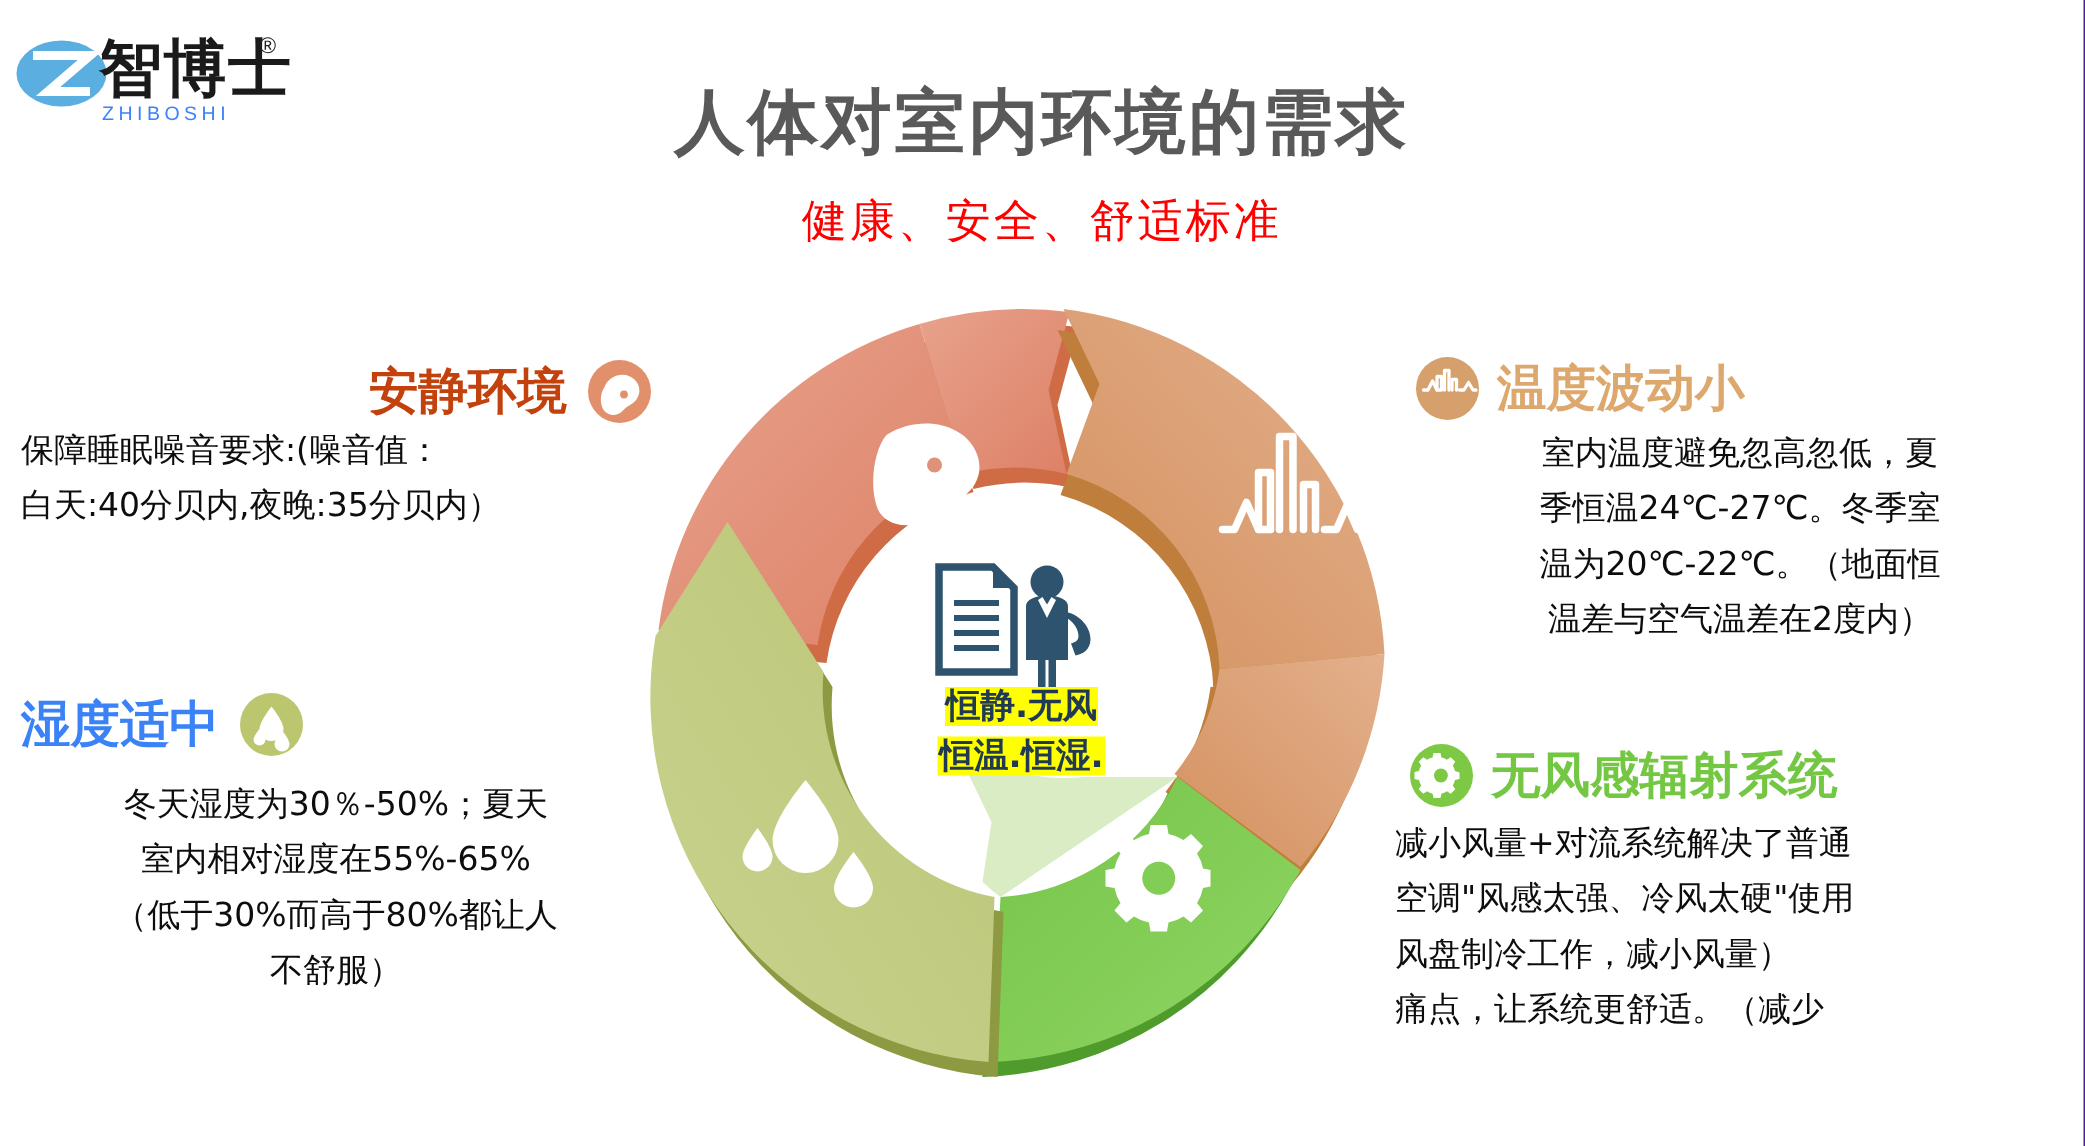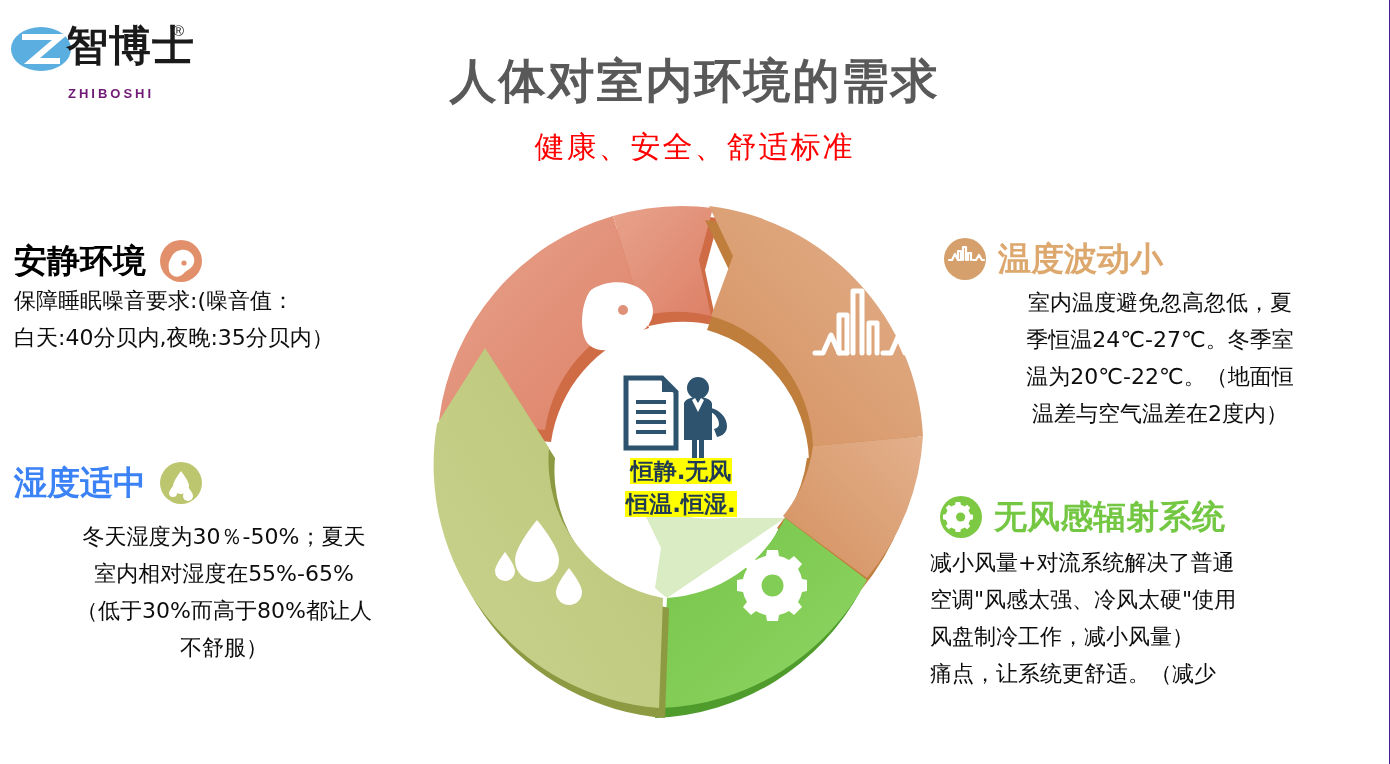--- a/index.html
+++ b/index.html
@@ -11,21 +11,21 @@
     position:relative;
   }
   .slide{position:absolute;inset:0;background:#fff;border-right:1px solid #4c1d95;box-sizing:border-box;}
 
   
   .logo{position:absolute;left:10px;top:18px;width:210px;height:80px;}
   .logo-mark{position:absolute;left:0;top:6px;width:62px;height:50px;}
   .logo-cn{position:absolute;left:56px;top:6px;font-size:42px;font-weight:bold;color:#1a1a1a;
     letter-spacing:1px;line-height:44px;font-family:"DejaVu Sans","Liberation Sans",sans-serif;}
   .logo-reg{position:absolute;left:163px;top:4px;font-size:15px;color:#222;}
-  .logo-en{position:absolute;left:58px;top:68px;font-size:13px;font-weight:bold;color:#701a75;letter-spacing:3px;}
+  .logo-en{position:absolute;left:58px;top:50px;font-size:13px;font-weight:normal;color:#3b82f6;letter-spacing:3px;}
 
   
   .main-title{position:absolute;left:0;right:0;top:50px;text-align:center;
     font-size:47px;font-weight:bold;color:#595959;letter-spacing:2px;
     font-family:"DejaVu Sans","Liberation Sans",sans-serif;}
   .sub-title{position:absolute;left:0;right:0;top:127px;text-align:center;
     font-size:30px;color:#ff0000;letter-spacing:2px;
     font-family:"DejaVu Sans","Liberation Sans",sans-serif;}
 
   
@@ -34,21 +34,21 @@
     font-family:"DejaVu Sans","Liberation Sans",sans-serif;white-space:nowrap;}
   .bbody{font-size:22px;color:#0d0d0d;line-height:37px;
     font-family:"DejaVu Sans","Liberation Sans",sans-serif;}
 
   .badge{width:42px;height:42px;border-radius:50%;display:inline-flex;
     align-items:center;justify-content:center;flex:0 0 auto;}
   .badge svg{display:block;}
 
   
   #blk-quiet{left:14px;top:240px;width:420px;}
-  #blk-quiet .bhead{justify-content:flex-start;color:#000000;}
+  #blk-quiet .bhead{justify-content:flex-end;color:#c2410c;}
   #blk-quiet .badge{background:#e2906c;margin-left:14px;}
   #blk-quiet .bbody{text-align:left;}
 
   #blk-humid{left:14px;top:462px;width:420px;}
   #blk-humid .bhead{justify-content:flex-start;color:#3b82f6;padding-right:20px;}
   #blk-humid .badge{background:#bcc66e;margin-left:14px;}
   #blk-humid .bbody{text-align:center;margin-top:14px;}
 
   
   #blk-temp{left:944px;top:238px;width:432px;}

